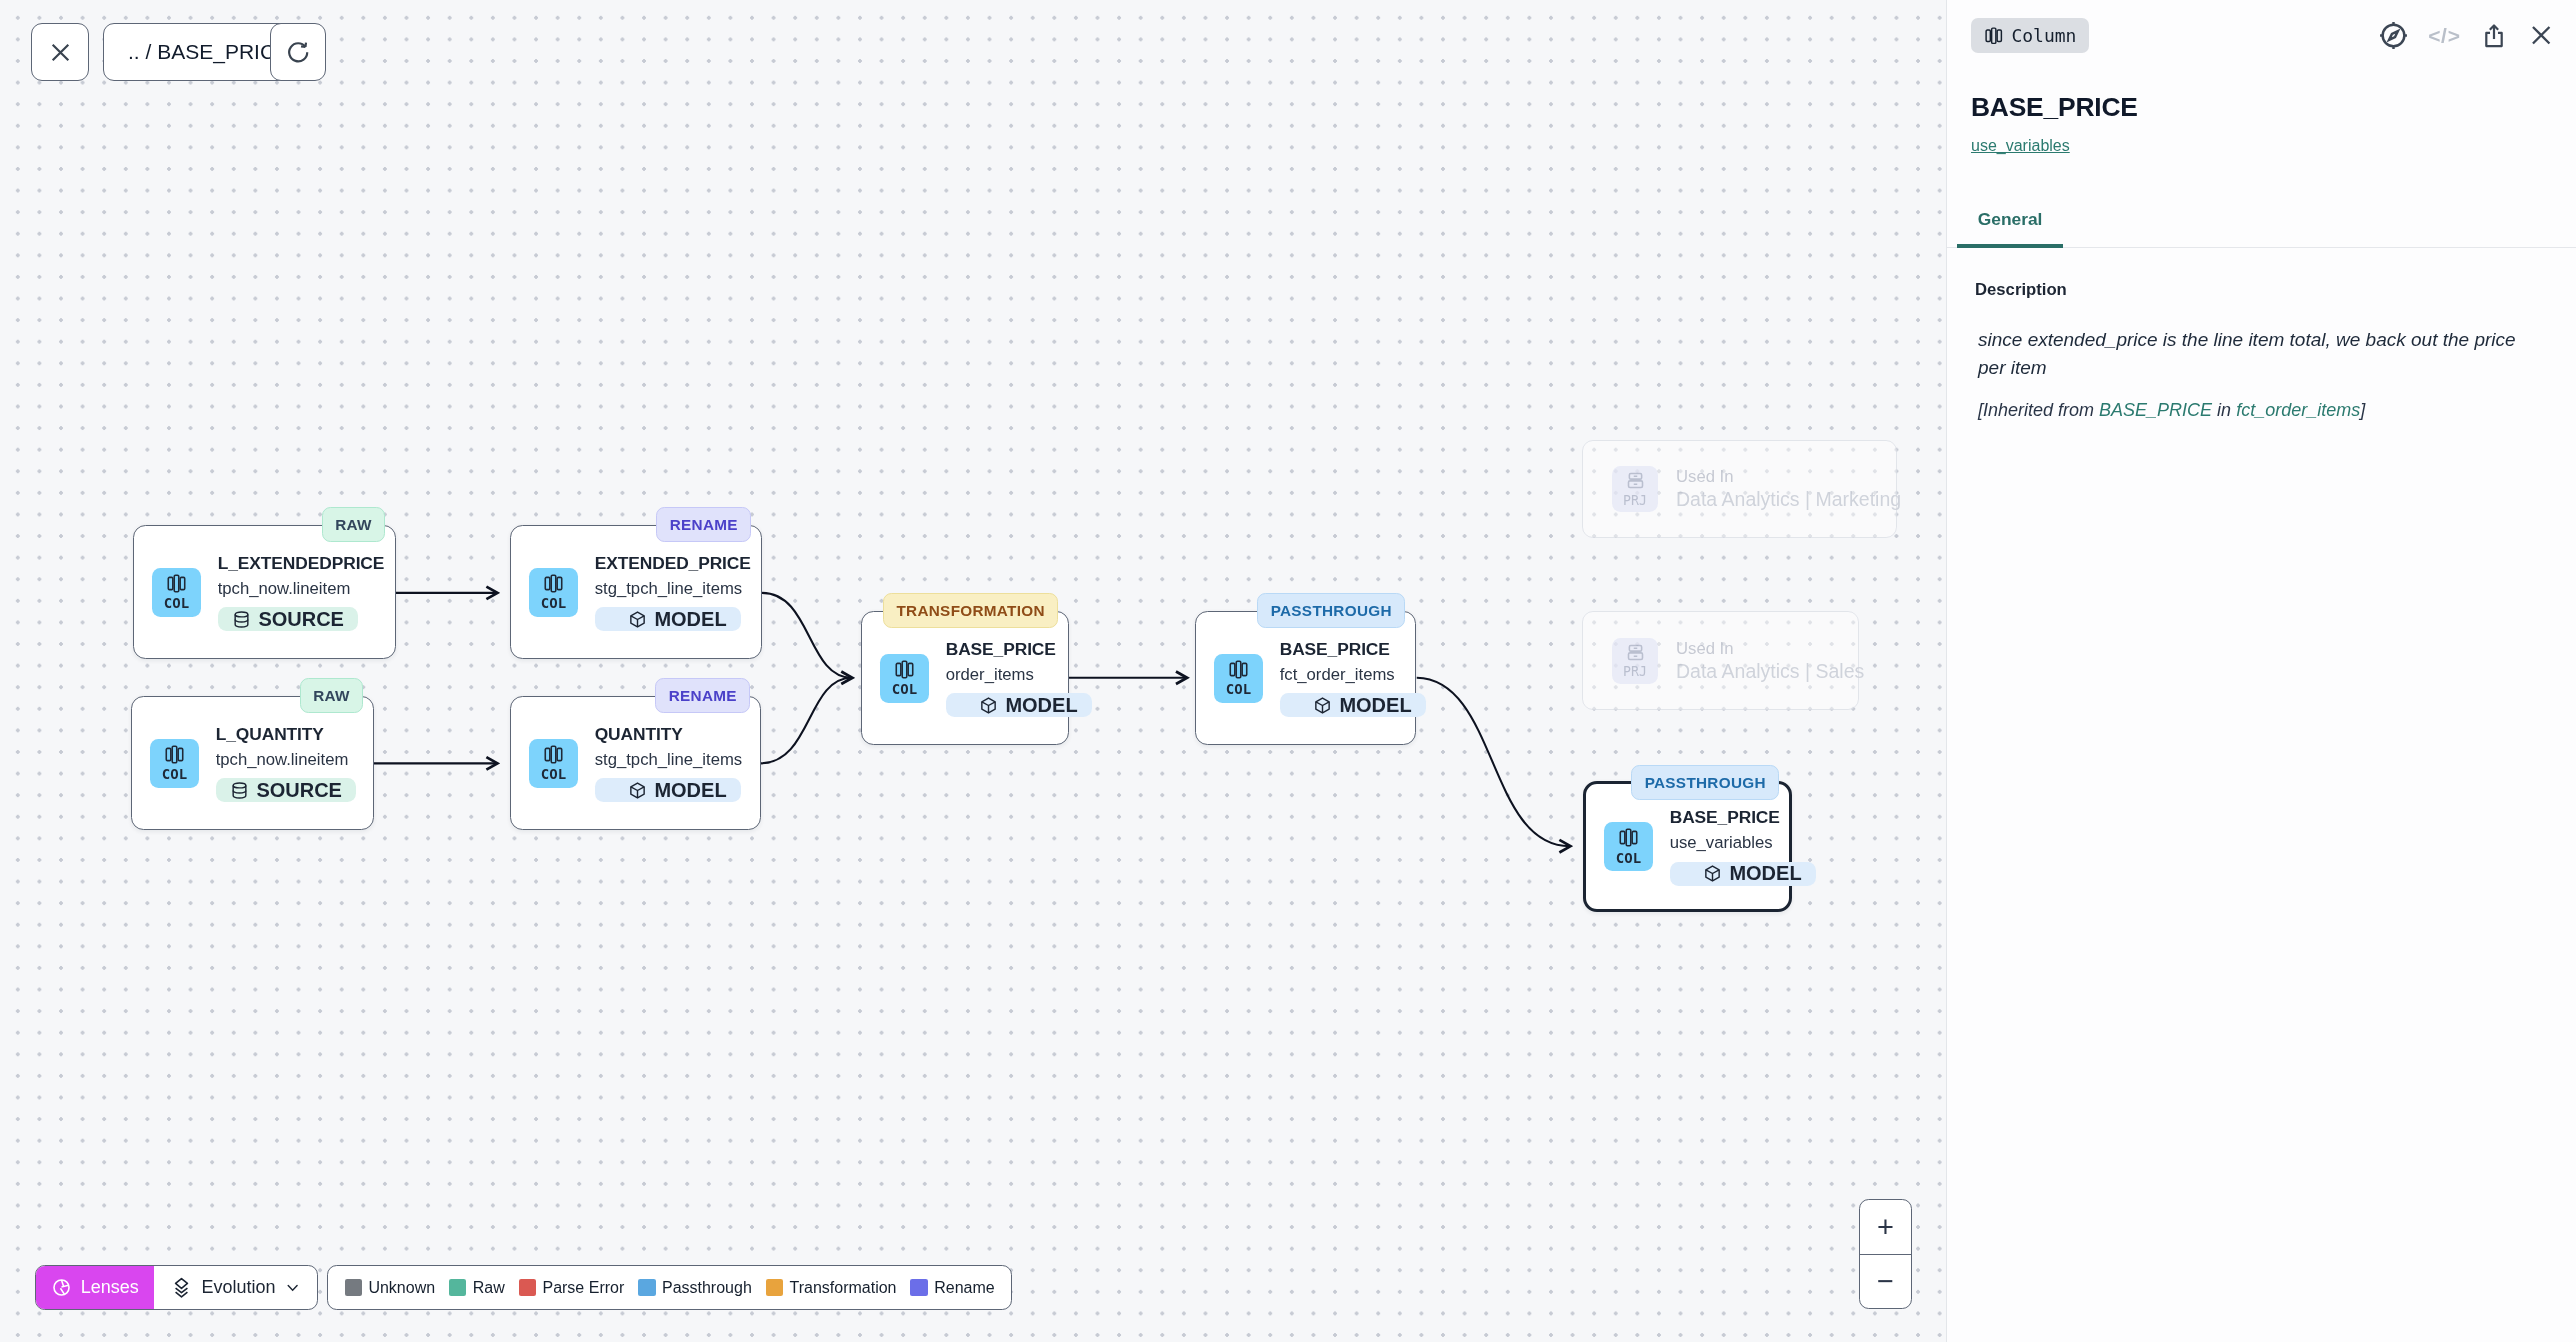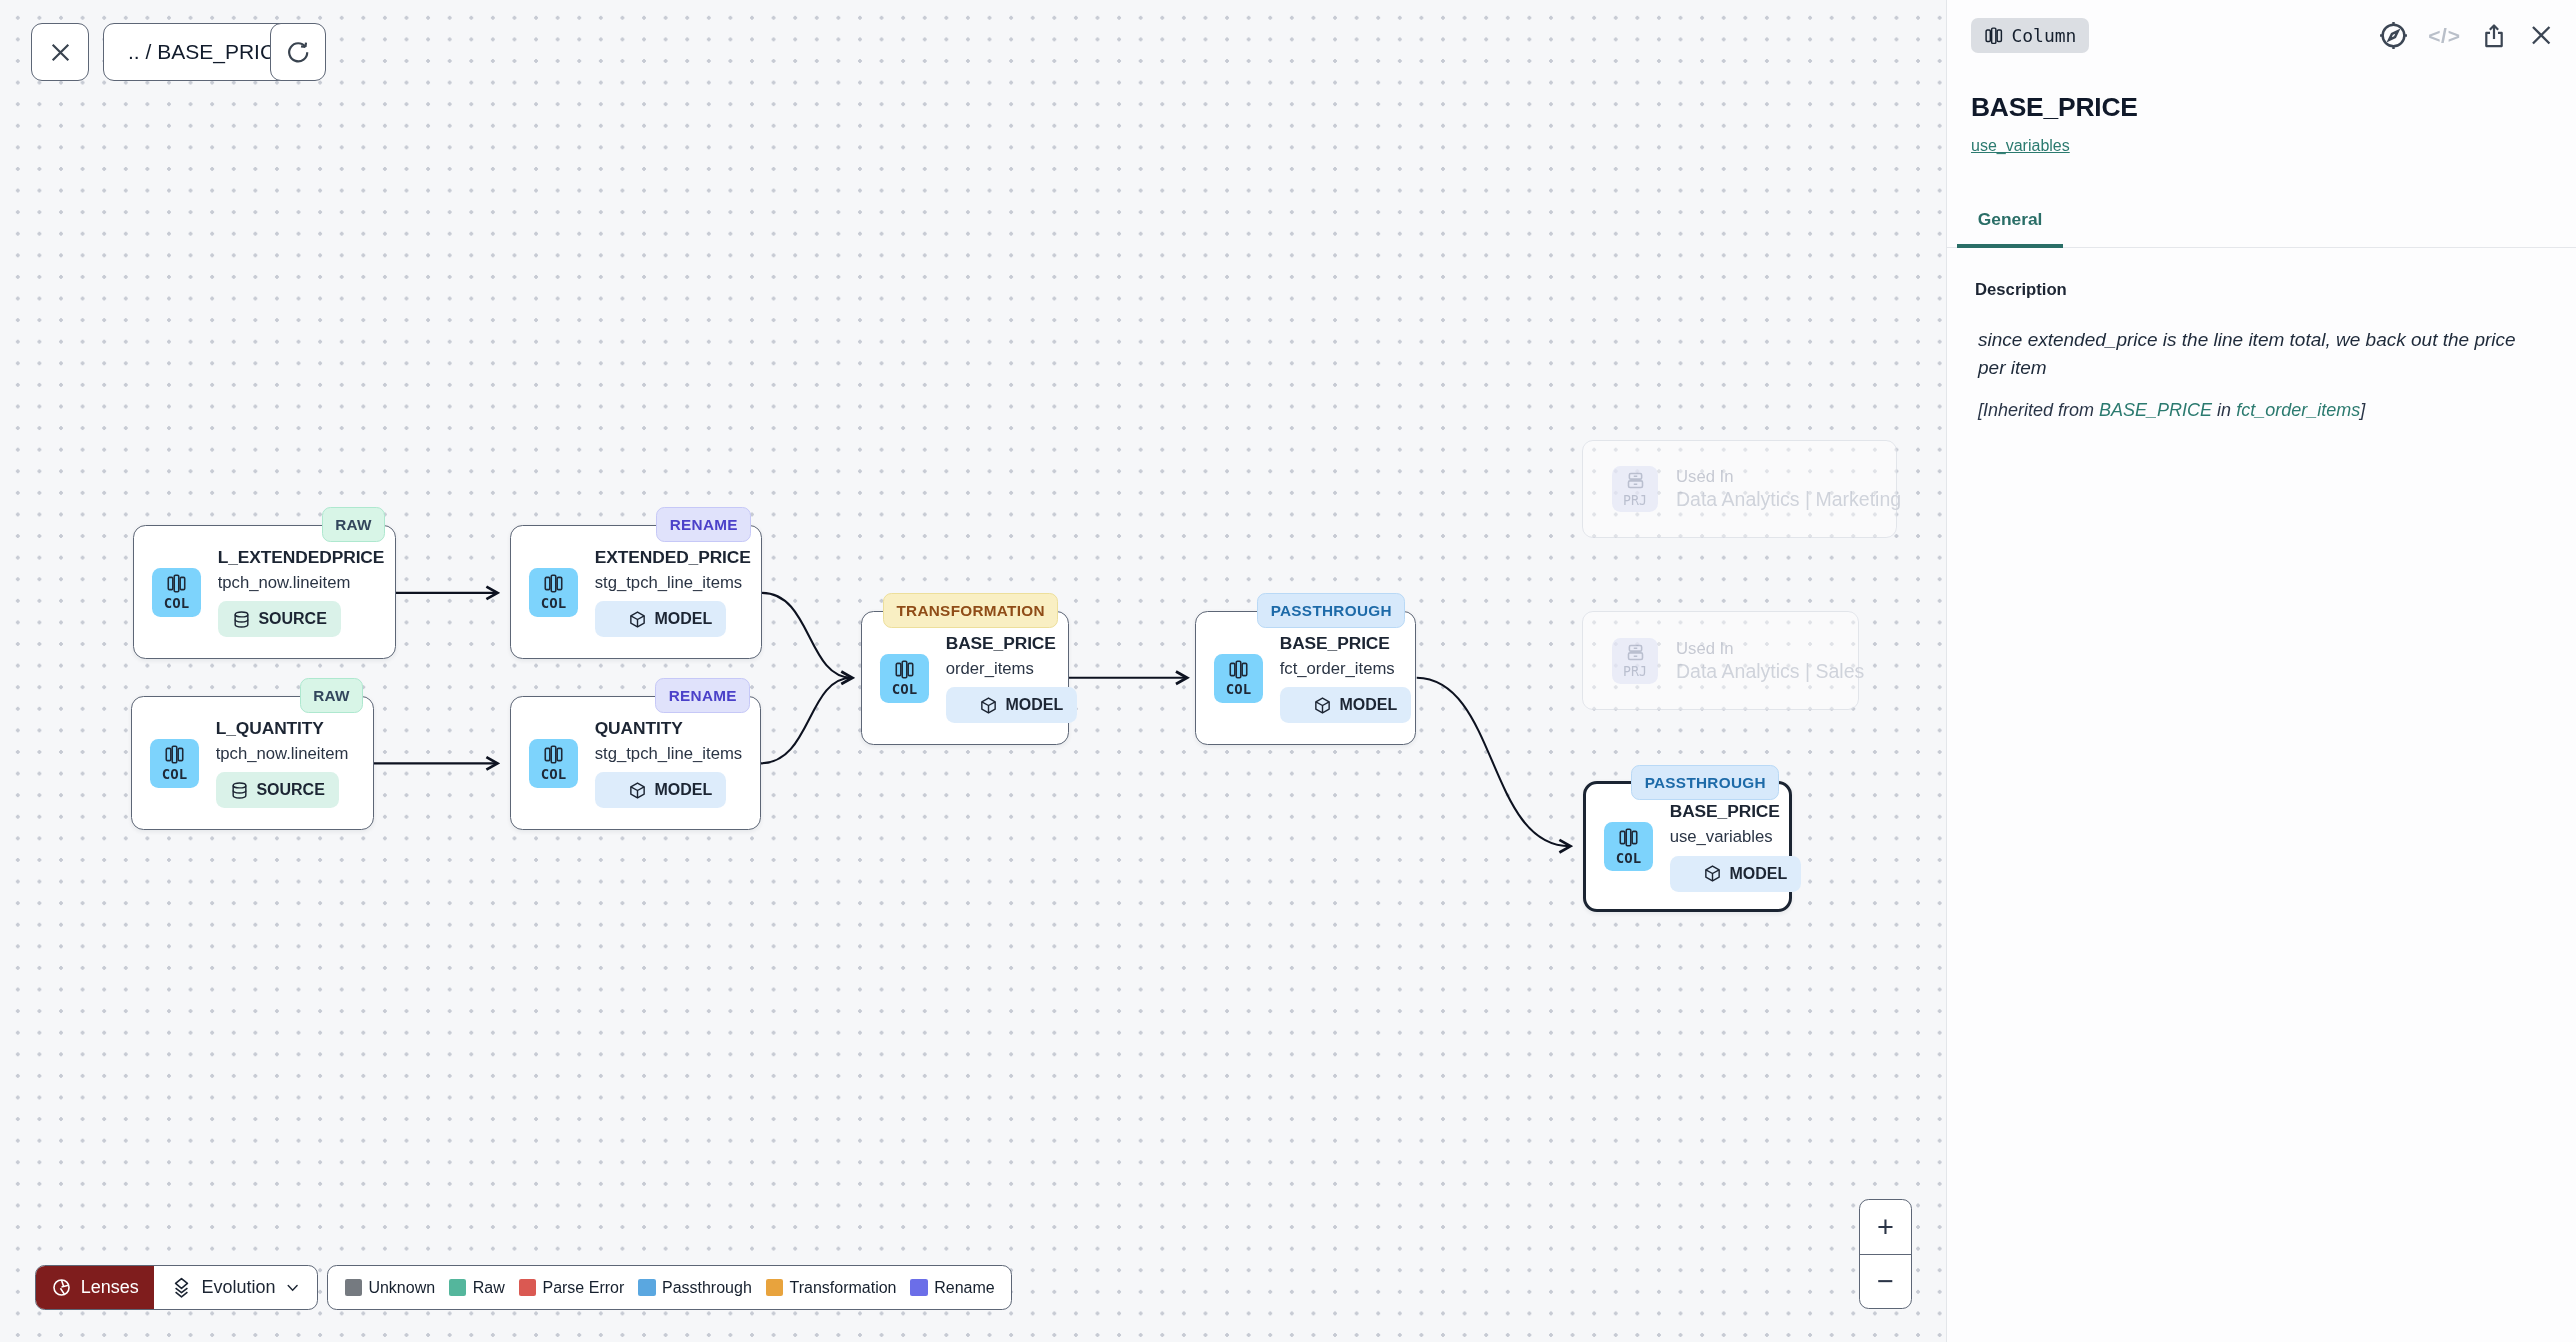--- a/index.html
+++ b/index.html
@@ -53,23 +53,23 @@
     flex:0 0 auto; width:49px; height:49px; margin-left:18px;
     background:#7dd3fc; border-radius:8.4px;
     display:flex; flex-direction:column; align-items:center; justify-content:center; gap:1.4px;
     color:#1f2937;
   }
   .chip .chip-label { font-family:"DejaVu Sans Mono", monospace; font-size:14px; font-weight:700; }
   .node-body { margin-left:16.7px; padding-right:18px; display:flex; flex-direction:column; min-width:0; }
   .node-title { font-size:17.4px; font-weight:700; color:#1c2533; letter-spacing:-0.1px; white-space:nowrap; }
   .node-sub   { font-size:16.7px; color:#2a3444; margin-top:4.9px; white-space:nowrap; }
   .kind {
-    margin-top:8.4px; align-self:flex-start; height:36px;
+    margin-top:8.4px; align-self:flex-start; height:24px;
     display:flex; gap:7.7px; align-items:center; padding:0 14px;
-    border-radius:8.4px; font-weight:700; font-size:16px; color:#1c2533;
+    border-radius:8.4px; font-weight:700; font-size:20px; color:#1c2533;
   }
   .kind.source { background:#daf2e9; }
   .kind.model  { background:#ddecfb;padding-left:33px; }
   
   .ghost {
     position:absolute; background:rgba(255,255,255,.6);
     border:1.4px solid #dcdfe6; border-radius:11px;
     display:flex; align-items:center; opacity:.75;
   }
   .ghost .gchip {
@@ -82,21 +82,21 @@
   .ghost .gbody { margin-left:18px; }
   .ghost .glabel { font-size:16.7px; color:#b6bac6; }
   .ghost .gvalue { font-size:19.5px; color:#c3c7d1; margin-top:1px; white-space:nowrap; }
   
   .lens-ctl {
     position:absolute; left:35px; top:1265px; height:45px;
     display:flex; align-items:stretch;
     border:1.7px solid #5d6676; border-radius:9.7px; background:#fff; overflow:hidden;
   }
   .lens-btn {
-    background:#7f1d1d; color:#fff;
+    background:#d946ef; color:#fff;
     display:flex; align-items:center; gap:8.4px; padding:0 15.3px;
     font-size:18px; cursor:pointer;
   }
   .lens-select {
     display:flex; align-items:center; gap:9.7px; padding:0 16.7px;
     font-size:18px; color:#1c2533; cursor:pointer;
   }
   .legend {
     position:absolute; left:327px; top:1265px; height:45px;
     display:flex; align-items:center; gap:14px; padding:0 16.7px;

